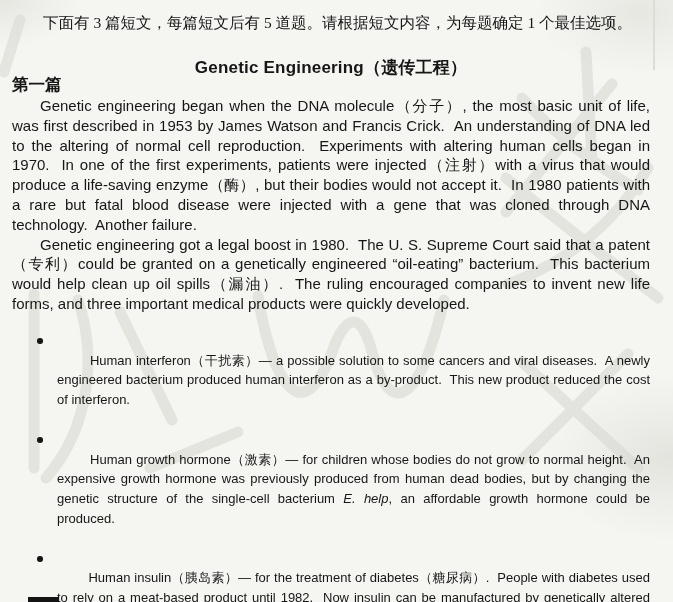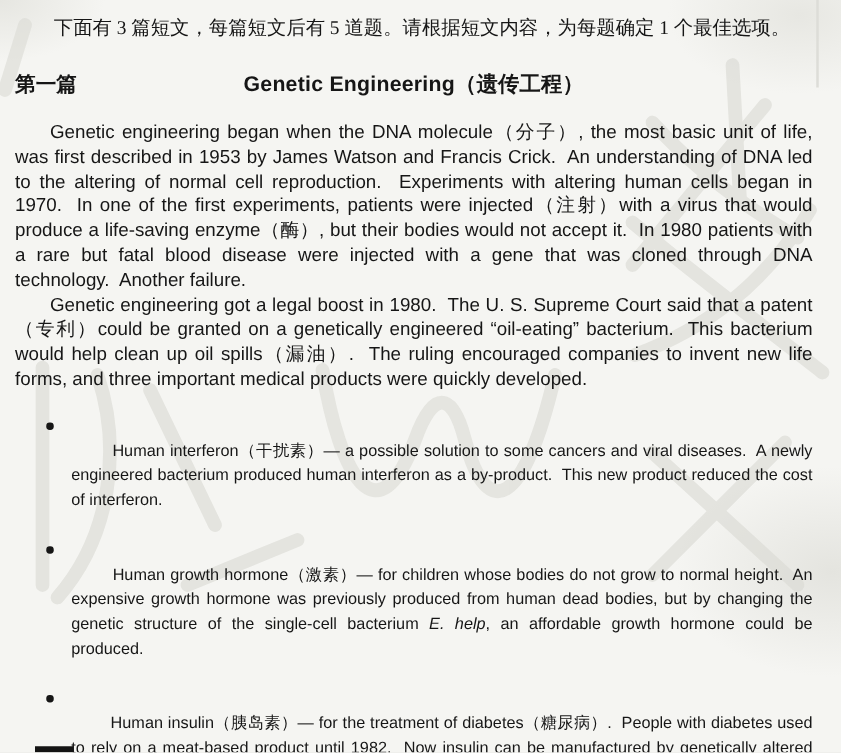--- a/index.html
+++ b/index.html
@@ -47,21 +47,21 @@
     white-space: pre-wrap;
   }
   .title-row {
     position: relative;
     margin-top: 22px;
     height: 24px;
     line-height: 24px;
   }
   .section-label {
     position: absolute;
-    left: 0; top: 0;
+    left: 0; top: 16px;
     font-weight: 700;
     font-size: 16.5px;
   }
   .passage-title {
     display: block;
     text-align: center;
     font-weight: 700;
     font-size: 17px;
     letter-spacing: 0.2px;
   }

